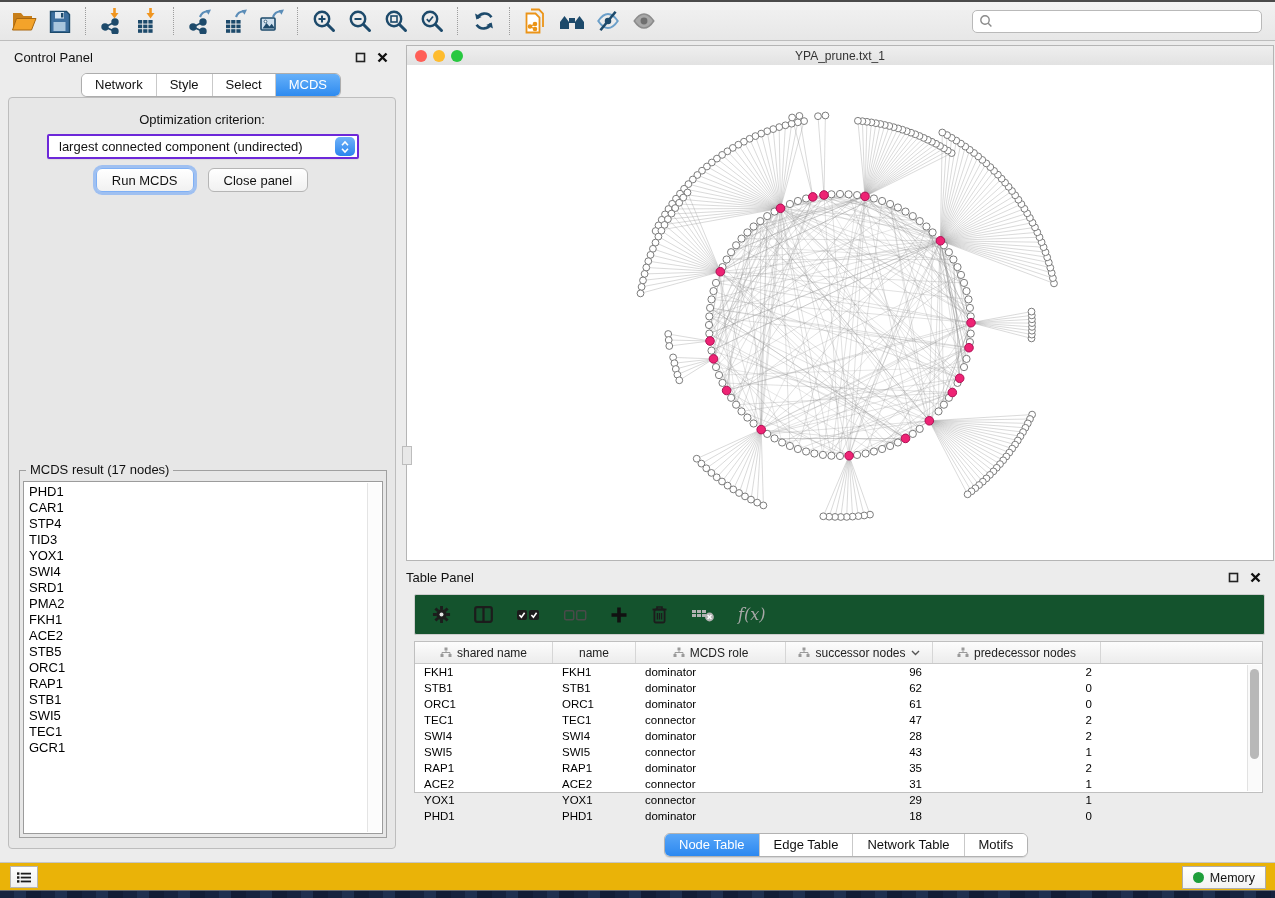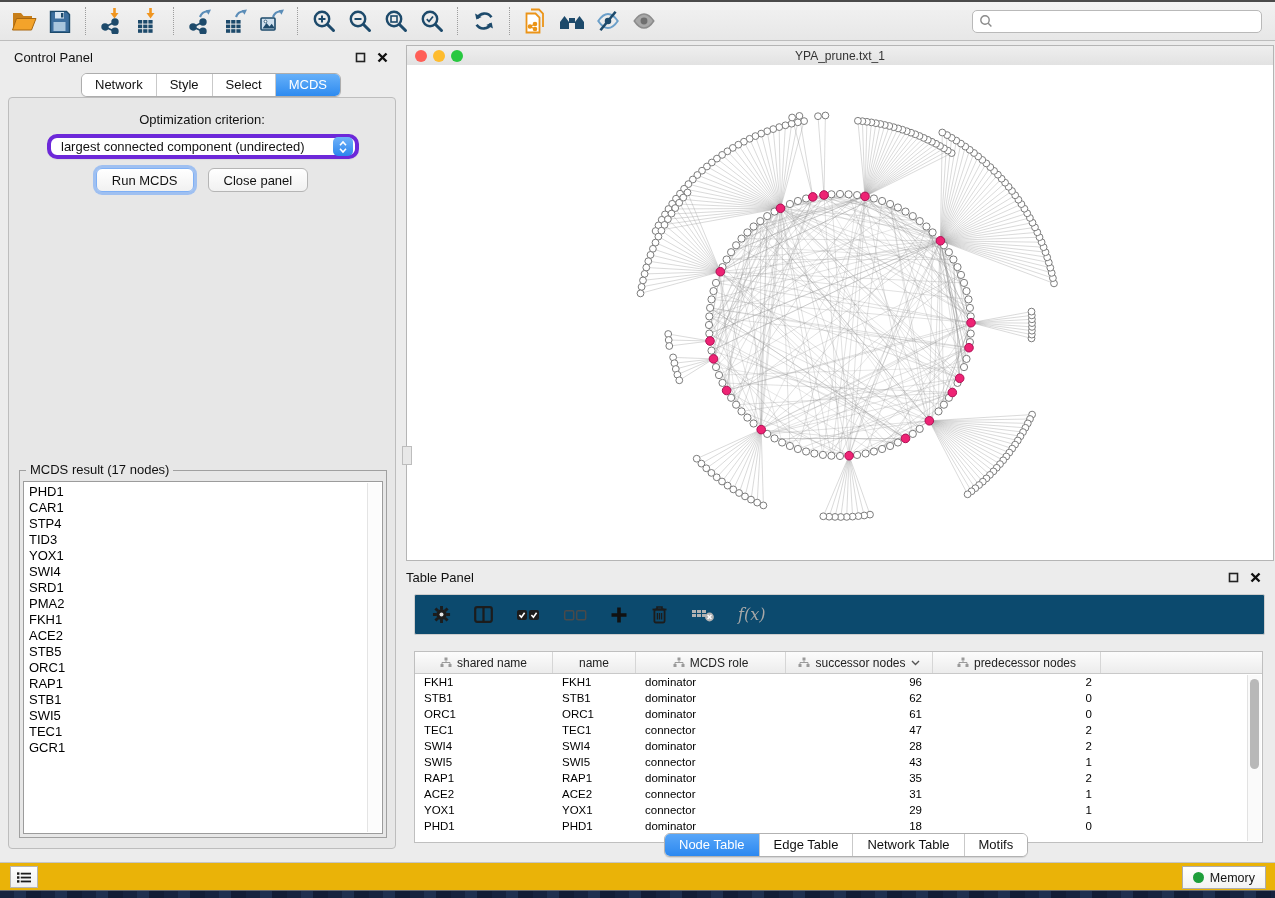--- a/index.html
+++ b/index.html
@@ -33,21 +33,21 @@
   .panel-hbtn{background:none;border:none;padding:0;display:flex;align-items:center;}
 
   .seg-tabs{position:absolute;left:77px;top:28px;display:flex;border:1px solid #adadad;border-radius:6px;overflow:hidden;
     background:#fff;box-shadow:0 1px 1px rgba(0,0,0,.08);}
   .seg-tab{font-size:13px;color:#111;background:#fff;border:none;border-left:1px solid #c9c9c9;padding:3px 13px 4px;font-family:"Liberation Sans",sans-serif;}
   .seg-tab:first-child{border-left:none;}
   .seg-tab.active{background:linear-gradient(#66b0f9,#2e8bf0);color:#fff;}
 
   .cp-box{position:absolute;left:4px;top:52px;width:388px;height:752px;background:#e7e7e7;border:1px solid #bdbdbd;border-radius:4px;box-sizing:border-box;}
   .opt-label{position:absolute;left:0;top:14px;width:100%;text-align:center;font-size:13px;color:#111;}
-  .combo{position:absolute;left:38px;top:36px;width:312px;height:25px;background:#fff;border:4px solid #6d28d9;border-radius:10px;
+  .combo{position:absolute;left:38px;top:36px;width:312px;height:25px;background:#fff;border:2px solid #6d28d9;border-radius:2px;
     display:flex;align-items:center;box-sizing:border-box;box-shadow:0 1px 1px rgba(0,0,0,.06);}
   .combo-text{flex:1;font-size:13px;color:#111;padding-left:10px;white-space:nowrap;overflow:hidden;}
   .combo-cap{width:20px;height:19px;margin:2px 2px 2px 0;border-radius:5px;background:linear-gradient(#6fb2f8,#2b85ee);
     display:flex;align-items:center;justify-content:center;}
   .btn-row{position:absolute;left:0;top:70px;width:100%;display:flex;justify-content:center;gap:14px;}
   .cp-btn{font-size:13px;font-family:"Liberation Sans",sans-serif;color:#111;background:linear-gradient(#ffffff,#f1f1f1);
     border:1px solid #b5b5b5;border-radius:6px;height:24px;padding:0 15px;}
   .cp-btn.focused{border-color:#7fb0f5;box-shadow:0 0 0 3px rgba(100,160,250,.55);}
 
   .mcds-group{position:absolute;left:10px;top:372px;width:366px;height:366px;border:1px solid #a0a0a0;}
@@ -61,26 +61,26 @@
   .network-panel{position:absolute;left:406px;top:45px;width:868px;height:516px;background:#fff;border:1px solid #b5b5b5;box-sizing:border-box;}
   .net-titlebar{position:absolute;left:0;top:0;width:100%;height:19px;background:linear-gradient(#efefef,#e2e2e2);
     border-bottom:1px solid #c4c4c4;display:flex;align-items:center;}
   .tl{width:12px;height:12px;border-radius:50%;margin-left:8px;border:none;padding:0;}
   .net-title{position:absolute;left:0;width:100%;text-align:center;font-size:12px;color:#333;pointer-events:none;}
   .net-canvas{position:absolute;left:0;top:19px;width:866px;height:495px;background:#fff;}
   .splitter-handle{position:absolute;left:-5px;top:400px;width:8px;height:17px;background:#e8e8e8;border:1px solid #bdbdbd;}
 
   
   .table-panel{position:absolute;left:406px;top:564px;width:869px;height:298px;background:#ececec;}
-  .tp-toolbar{position:absolute;left:8px;top:30px;width:851px;height:41px;background:#0c4a6e;border:1px solid #cdcdcd;
+  .tp-toolbar{position:absolute;left:8px;top:30px;width:851px;height:41px;background:#14532d;border:1px solid #cdcdcd;
     border-radius:2px;box-sizing:border-box;display:flex;align-items:center;gap:23px;padding-left:17px;}
   .tp-btn{background:none;border:none;padding:0;display:flex;align-items:center;justify-content:center;}
   .fx-label{font-family:"DejaVu Serif",serif;font-style:italic;font-size:16px;color:#a8a8a8;}
 
-  .data-table{position:absolute;left:8px;top:77px;width:849px;height:192px;background:#fff;border:1px solid #bfbfbf;box-sizing:border-box;margin-top:10px;}
+  .data-table{position:absolute;left:8px;top:77px;width:849px;height:152px;background:#fff;border:1px solid #bfbfbf;box-sizing:border-box;}
   .thead{display:flex;height:22px;background:linear-gradient(#fcfcfc,#ececec);border-bottom:1px solid #c9c9c9;box-sizing:border-box;}
   .th{display:flex;align-items:center;justify-content:center;gap:5px;font-size:12px;color:#222;border-right:1px solid #d6d6d6;box-sizing:border-box;}
   .c1{width:138px;} .c2{width:83px;} .c3{width:150px;} .c4{width:147px;} .c5{width:168px;} .cf{flex:1;border-right:none;}
   .tbody{position:absolute;left:0;top:22px;right:14px;bottom:0;}
   .trow{display:flex;height:16px;align-items:center;}
   .tc{font-size:11.5px;color:#000;box-sizing:border-box;white-space:nowrap;}
   .tc.c1,.tc.c2,.tc.c3{padding-left:9px;text-align:left;}
   .tc.c4{text-align:right;padding-right:11px;}
   .tc.c5{text-align:right;padding-right:9px;}
   .tscroll{position:absolute;top:23px;right:1px;bottom:1px;width:13px;background:#fafafa;border-left:1px solid #e2e2e2;}

